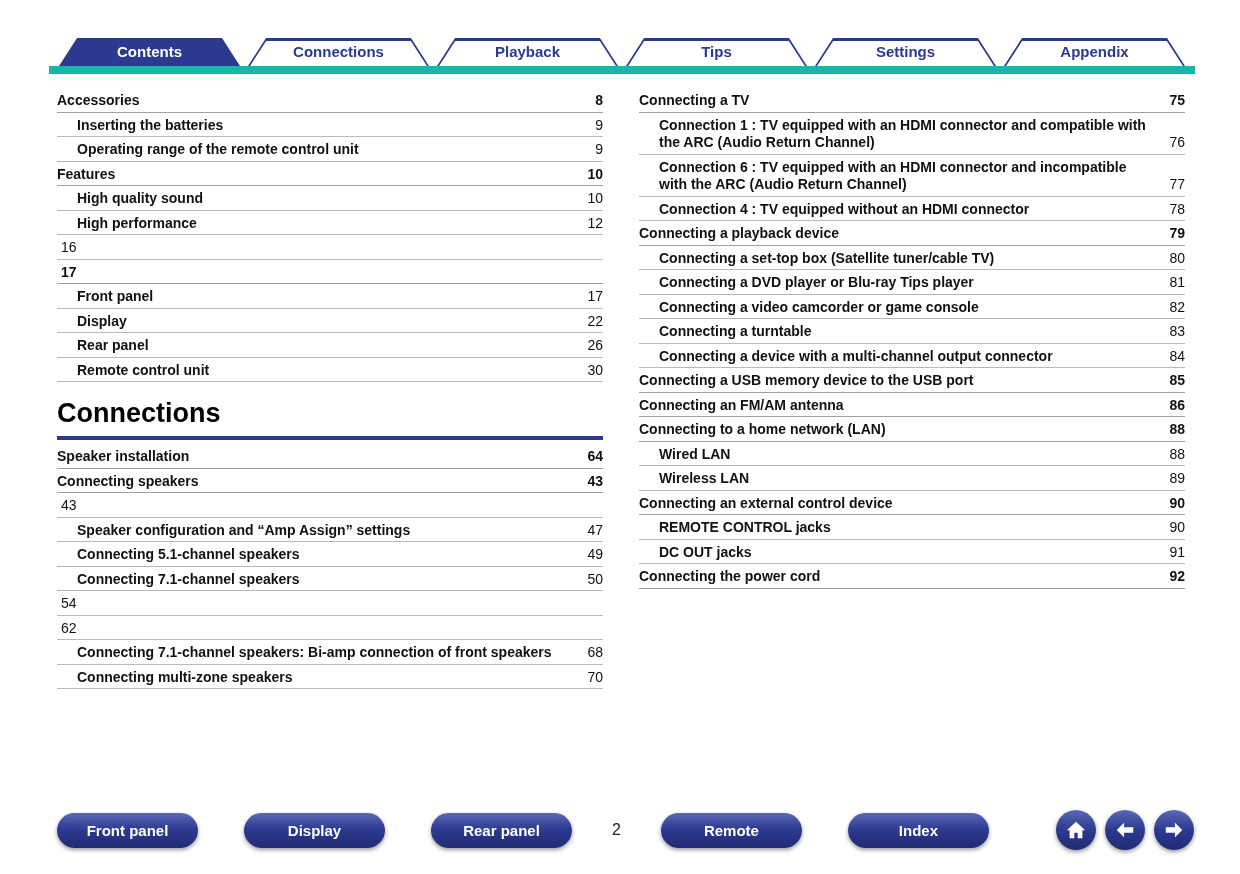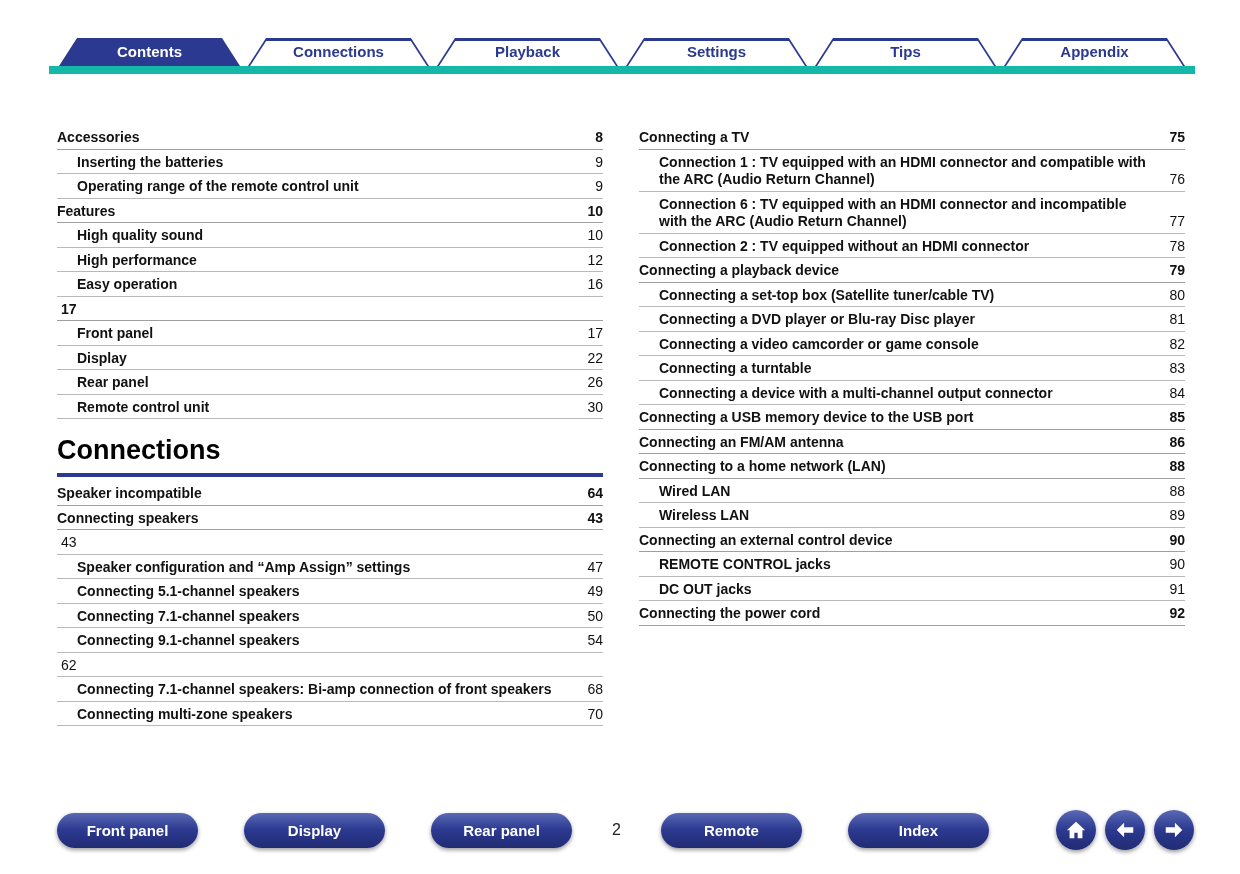--- a/index.html
+++ b/index.html
@@ -49,21 +49,20 @@
   }
   .tab.active .tab-label { color: #ffffff; }
 
   
   .main {
     position: absolute;
     top: 88px; left: 57px; right: 55px;
     display: flex;
     gap: 36px;
     align-items: flex-start;
-    margin-top: 37px;
   }
   .toc-col { flex: 1; min-width: 0; }
   .toc-row {
     display: flex;
     align-items: flex-end;
     border-bottom: 1px solid #b9b9b9;
     padding: 4px 0 2px;
     font-size: 14px;
     line-height: 1.25;
     cursor: pointer;
@@ -137,26 +136,26 @@
         <span class="tab-label">Connections</span>
       </div>
       <div class="tab">
         <div class="tab-outer"></div>
         <div class="tab-inner"></div>
         <span class="tab-label">Playback</span>
       </div>
       <div class="tab">
         <div class="tab-outer"></div>
         <div class="tab-inner"></div>
+        <span class="tab-label">Tips</span>
+      </div>
+      <div class="tab">
+        <div class="tab-outer"></div>
+        <div class="tab-inner"></div>
         <span class="tab-label">Settings</span>
-      </div>
-      <div class="tab">
-        <div class="tab-outer"></div>
-        <div class="tab-inner"></div>
-        <span class="tab-label">Tips</span>
       </div>
       <div class="tab">
         <div class="tab-outer"></div>
         <div class="tab-inner"></div>
         <span class="tab-label">Appendix</span>
       </div>
     </div>
 
   <div class="main">
     <div class="toc-col">
@@ -178,21 +177,20 @@
         </div>
         <div class="toc-row lvl2">
           <span class="toc-title">High quality sound</span>
           <span class="toc-page">10</span>
         </div>
         <div class="toc-row lvl2">
           <span class="toc-title">High performance</span>
           <span class="toc-page">12</span>
         </div>
         <div class="toc-row lvl2">
-          <span class="toc-title">Easy operation</span>
           <span class="toc-page">16</span>
         </div>
         <div class="toc-row lvl1">
           <span class="toc-page">17</span>
         </div>
         <div class="toc-row lvl2">
           <span class="toc-title">Front panel</span>
           <span class="toc-page">17</span>
         </div>
         <div class="toc-row lvl2">
@@ -202,21 +200,21 @@
         <div class="toc-row lvl2">
           <span class="toc-title">Rear panel</span>
           <span class="toc-page">26</span>
         </div>
         <div class="toc-row lvl2">
           <span class="toc-title">Remote control unit</span>
           <span class="toc-page">30</span>
         </div>
         <div class="chapter-heading">Connections</div>
         <div class="toc-row lvl1">
-          <span class="toc-title">Speaker incompatible</span>
+          <span class="toc-title">Speaker installation</span>
           <span class="toc-page">64</span>
         </div>
         <div class="toc-row lvl1">
           <span class="toc-title">Connecting speakers</span>
           <span class="toc-page">43</span>
         </div>
         <div class="toc-row lvl2">
           <span class="toc-page">43</span>
         </div>
         <div class="toc-row lvl2">
@@ -225,21 +223,20 @@
         </div>
         <div class="toc-row lvl2">
           <span class="toc-title">Connecting 5.1-channel speakers</span>
           <span class="toc-page">49</span>
         </div>
         <div class="toc-row lvl2">
           <span class="toc-title">Connecting 7.1-channel speakers</span>
           <span class="toc-page">50</span>
         </div>
         <div class="toc-row lvl2">
-          <span class="toc-title">Connecting 9.1-channel speakers</span>
           <span class="toc-page">54</span>
         </div>
         <div class="toc-row lvl2">
           <span class="toc-page">62</span>
         </div>
         <div class="toc-row lvl2">
           <span class="toc-title">Connecting 7.1-channel speakers: Bi-amp connection of front speakers</span>
           <span class="toc-page">68</span>
         </div>
         <div class="toc-row lvl2">
@@ -254,33 +251,33 @@
         </div>
         <div class="toc-row lvl2">
           <span class="toc-title">Connection 1 : TV equipped with an HDMI connector and compatible with the ARC (Audio Return Channel)</span>
           <span class="toc-page">76</span>
         </div>
         <div class="toc-row lvl2">
           <span class="toc-title">Connection 6 : TV equipped with an HDMI connector and incompatible with the ARC (Audio Return Channel)</span>
           <span class="toc-page">77</span>
         </div>
         <div class="toc-row lvl2">
-          <span class="toc-title">Connection 2 : TV equipped without an HDMI connector</span>
+          <span class="toc-title">Connection 4 : TV equipped without an HDMI connector</span>
           <span class="toc-page">78</span>
         </div>
         <div class="toc-row lvl1">
           <span class="toc-title">Connecting a playback device</span>
           <span class="toc-page">79</span>
         </div>
         <div class="toc-row lvl2">
           <span class="toc-title">Connecting a set-top box (Satellite tuner/cable TV)</span>
           <span class="toc-page">80</span>
         </div>
         <div class="toc-row lvl2">
-          <span class="toc-title">Connecting a DVD player or Blu-ray Disc player</span>
+          <span class="toc-title">Connecting a DVD player or Blu-ray Tips player</span>
           <span class="toc-page">81</span>
         </div>
         <div class="toc-row lvl2">
           <span class="toc-title">Connecting a video camcorder or game console</span>
           <span class="toc-page">82</span>
         </div>
         <div class="toc-row lvl2">
           <span class="toc-title">Connecting a turntable</span>
           <span class="toc-page">83</span>
         </div>

